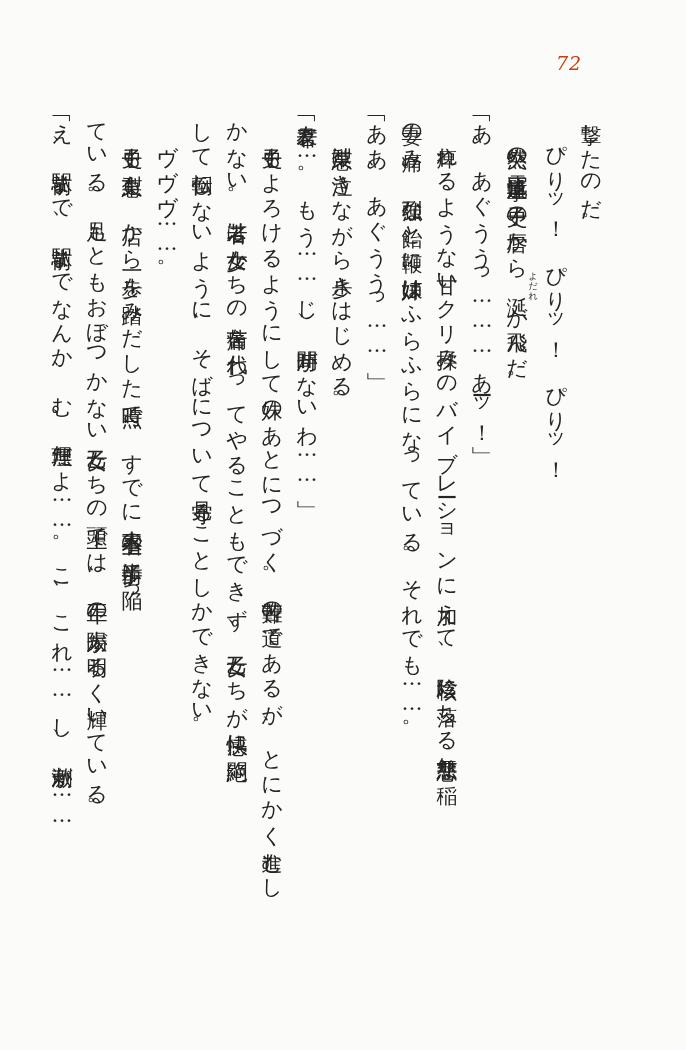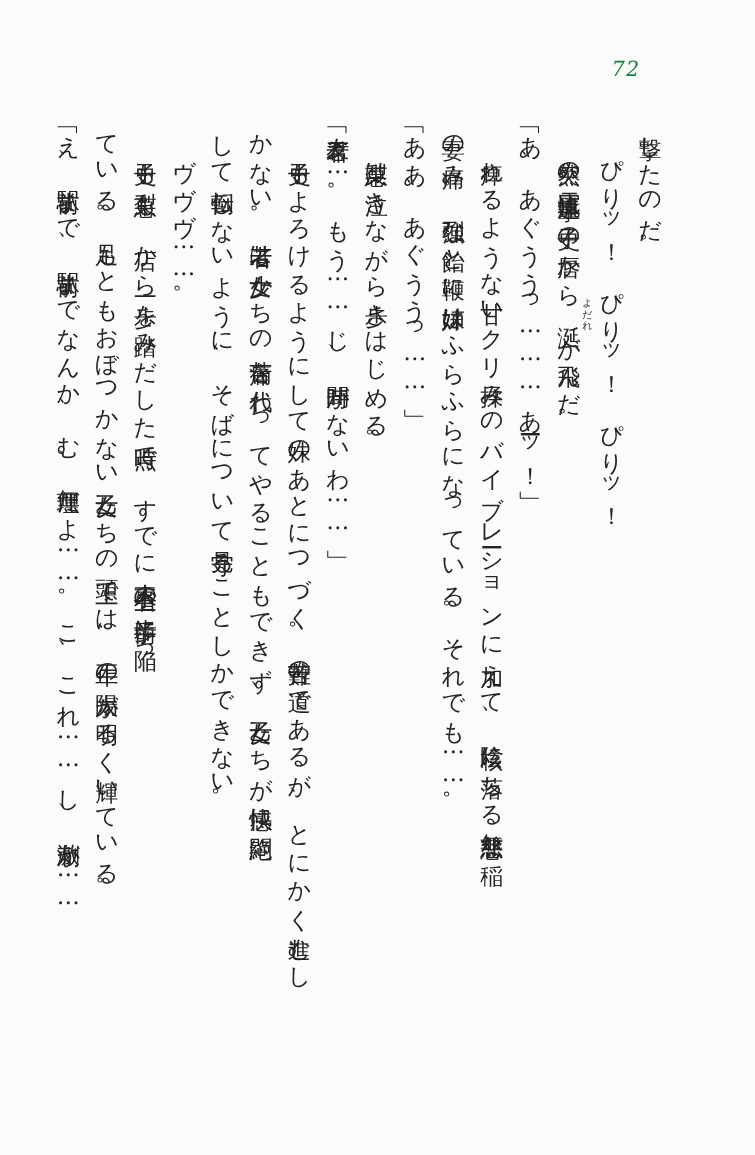--- a/index.html
+++ b/index.html
@@ -18,21 +18,21 @@
     position: absolute;
     inset: 0;
     background: #fbfbf9;
   }
   .page-number {
     position: absolute;
     top: 52px;
     left: 556px;
     font-size: 19px;
     font-style: italic;
-    color: #15803d;
+    color: #c2410c;
     letter-spacing: 1px;
   }
   .text-block {
     position: absolute;
     top: 108px;
     right: 78px;
     height: 890px;
     writing-mode: vertical-rl;
     -webkit-writing-mode: vertical-rl;
     text-orientation: upright;

